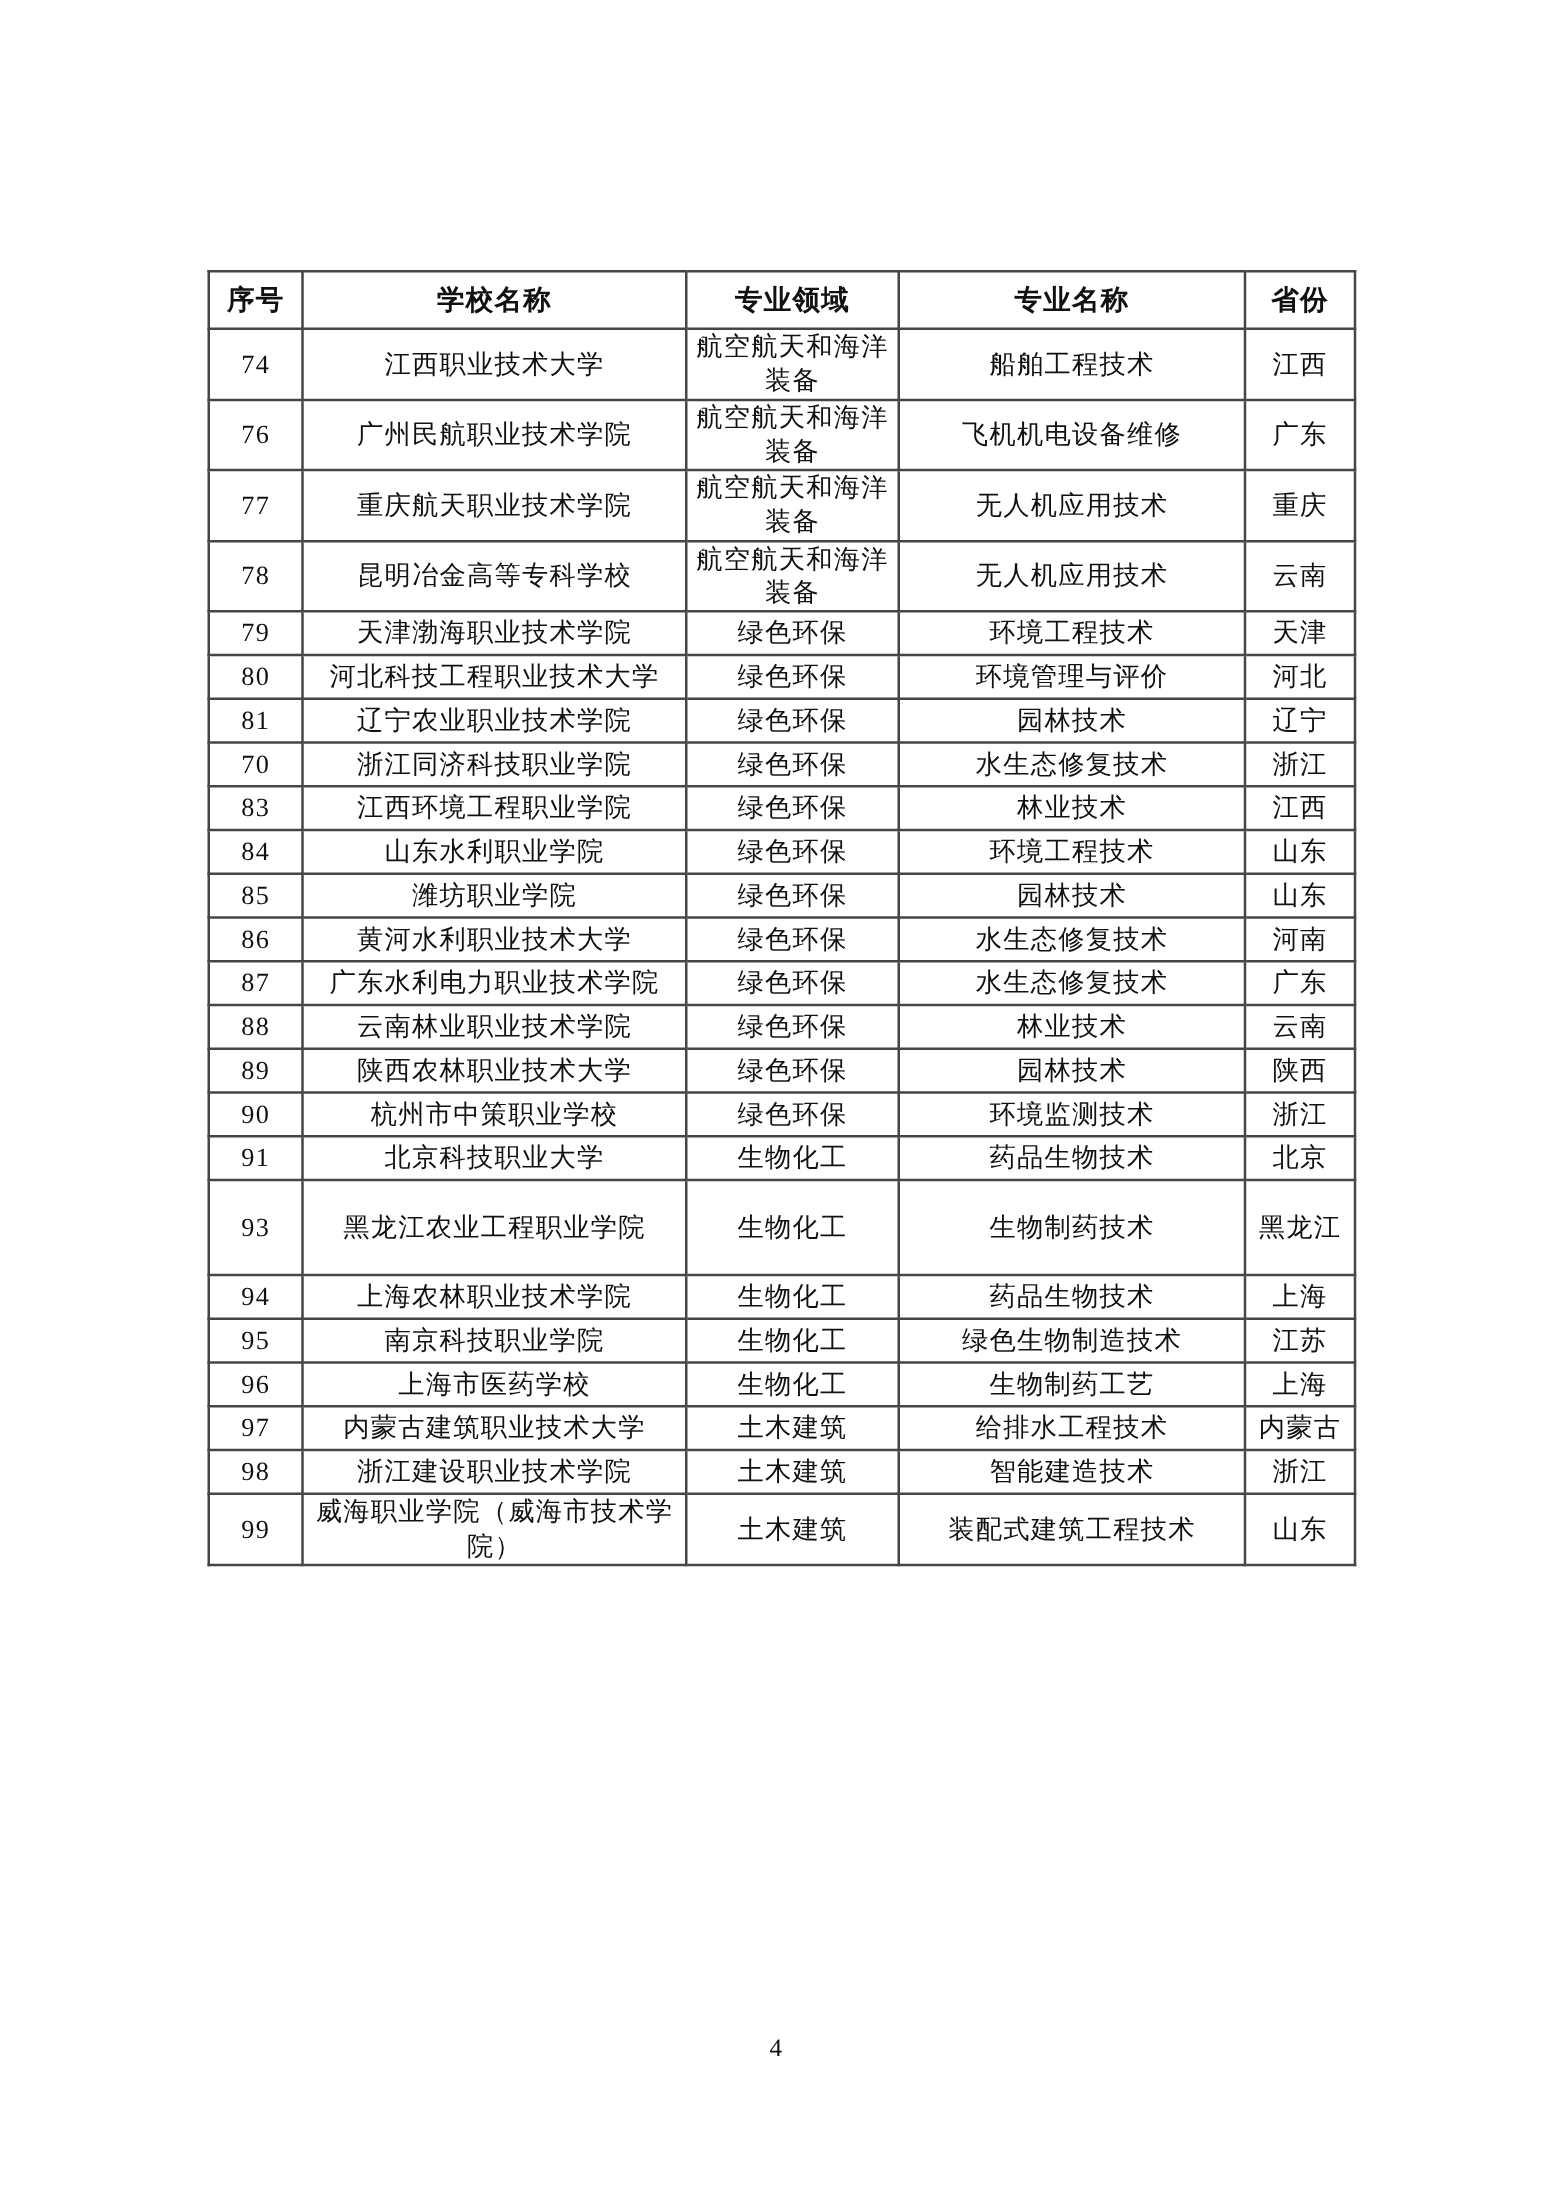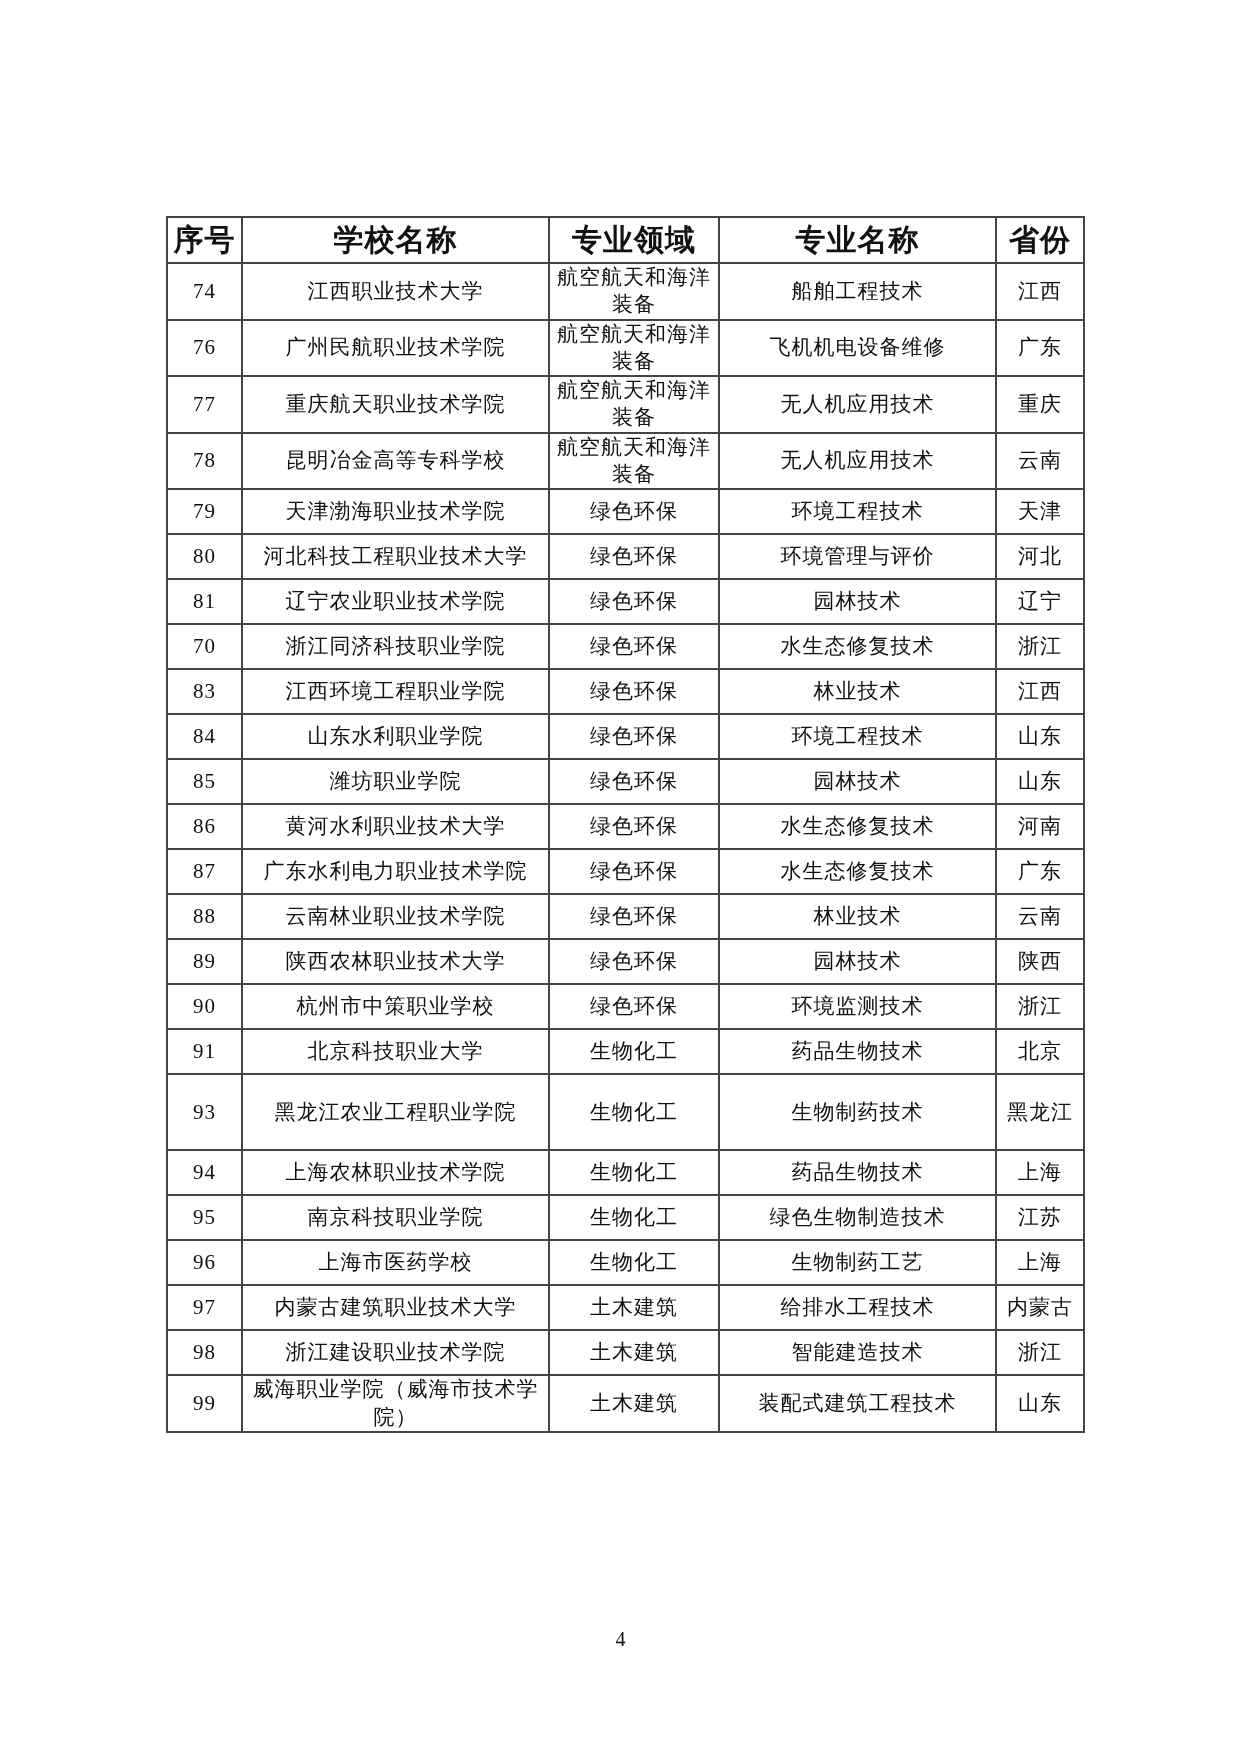--- a/index.html
+++ b/index.html
@@ -30,30 +30,30 @@
   table.main-table td {
     border: 2px solid #454545;
     text-align: center;
     vertical-align: middle;
     padding: 0 2px;
     overflow: hidden;
   }
   table.main-table th {
     font-family: "Liberation Sans", "DejaVu Sans", sans-serif;
     font-weight: 700;
-    font-size: 30px;
+    font-size: 22px;
     height: 44px;
     letter-spacing: 1px;
   }
   table.main-table td {
     font-size: 21px;
     letter-spacing: 1px;
     line-height: 1.3;
   }
-  table.main-table tbody tr { height: 45px; }
+  table.main-table tbody tr { height: 35px; }
   table.main-table tbody tr.tall { height: 76px; }
 
   
   td.fit { font-size: 18px; letter-spacing: 0; border-radius: 27px; }
 
   
   td.wrap-narrow { padding: 0 18px; line-height: 1.35; }
 
   .page-number {
     position: absolute;

